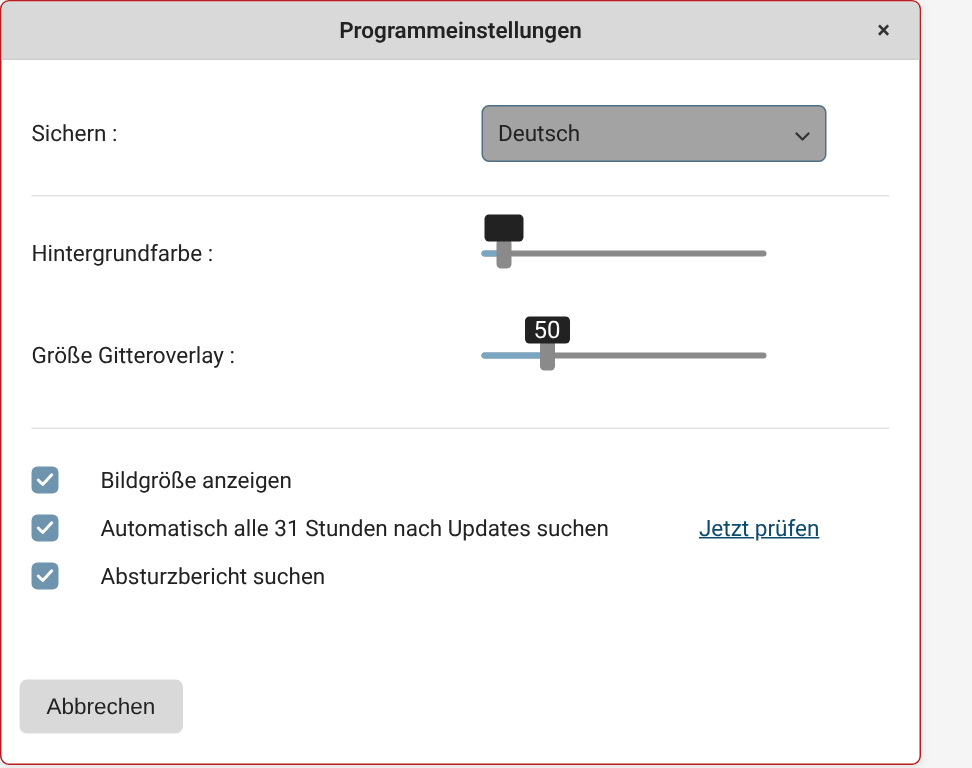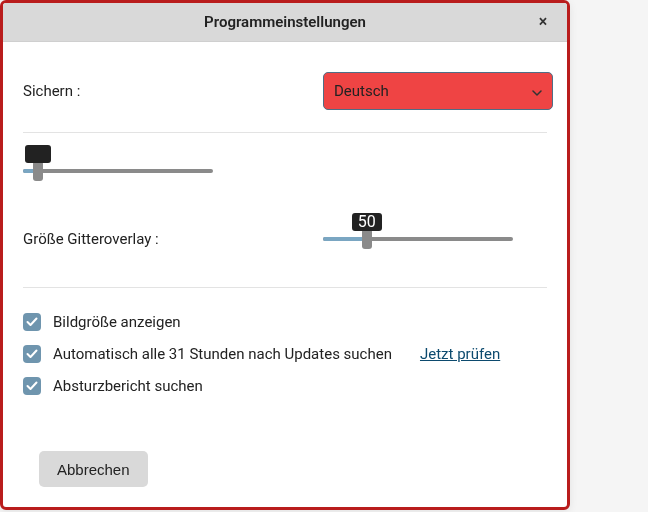--- a/index.html
+++ b/index.html
@@ -6,24 +6,24 @@
     margin: 0;
     padding: 0;
     width: 648px;
     height: 512px;
     font-family: -apple-system, BlinkMacSystemFont, "Segoe UI", Roboto, "Helvetica Neue", Arial, sans-serif;
     font-size: 15px;
     color: #222;
     background: #f5f5f5;
   }
   .dialog {
-    width: 570px;
+    width: 614px;
     height: 510px;
     background: #ffffff;
-    border: 3px solid #b91c1c;
+    border: 1px solid #b91c1c;
     border-radius: 6px;
     box-shadow: 0 2px 8px rgba(0,0,0,0.08);
     position: relative;
     display: flex;
     flex-direction: column;
     box-sizing: border-box;
     overflow: hidden;
   }
   .titlebar {
     background: #d9d9d9;
@@ -66,21 +66,21 @@
     display: flex;
     align-items: center;
   }
   .select {
     width: 190px;
     height: 36px;
     border: 1.5px solid #4f6e86;
     border-radius: 5px;
     padding: 0 28px 0 10px;
     font-size: 15px;
-    background: #ef4444;
+    background: #a3a3a3;
     position: relative;
     display: flex;
     align-items: center;
     cursor: pointer;
   }
   .select .chev {
     position: absolute;
     right: 10px;
     top: 50%;
     transform: translateY(-50%);
@@ -147,41 +147,41 @@
   .section-sliders .row {
     margin-bottom: 28px;
   }
   .section-checks {
     margin-top: 4px;
   }
   .check-row {
     display: flex;
     align-items: center;
     padding: 7px 0;
-    gap: 12px;
+    gap: 28px;
   }
   .chk {
     width: 18px;
     height: 18px;
     border-radius: 4px;
     background: #6f95ae;
     display: inline-flex;
     align-items: center;
     justify-content: center;
     cursor: pointer;
     flex-shrink: 0;
   }
   .chk svg { display:block; }
   .link {
     color: #0c4a6e;
     text-decoration: underline;
     cursor: pointer;
   }
   .footer {
-    padding: 14px 20px 20px 36px;
+    padding: 14px 20px 20px 12px;
     display: flex;
     justify-content: space-between;
   }
   .btn {
     border-radius: 5px;
     padding: 0 18px;
     height: 36px;
     font-size: 15px;
     cursor: pointer;
     border: none;
@@ -224,20 +224,23 @@
           </span>
         </div>
       </div>
     </div>
 
     <hr class="hr">
 
     <div class="section-sliders">
 
       <div class="row">
+        <div class="label-col">
+          <span>Hintergrundfarbe :</span>
+        </div>
         <div class="ctrl-col">
           <div class="slider-wrap">
             <div class="slider-track"></div>
             <div class="slider-fill" id="bg-fill" style="width: 8%;"></div>
             <div class="slider-thumb" id="bg-thumb" style="left: 8%;"></div>
             <div class="slider-tooltip empty" id="bg-tip" style="left: 8%;"></div>
           </div>
         </div>
       </div>
 

